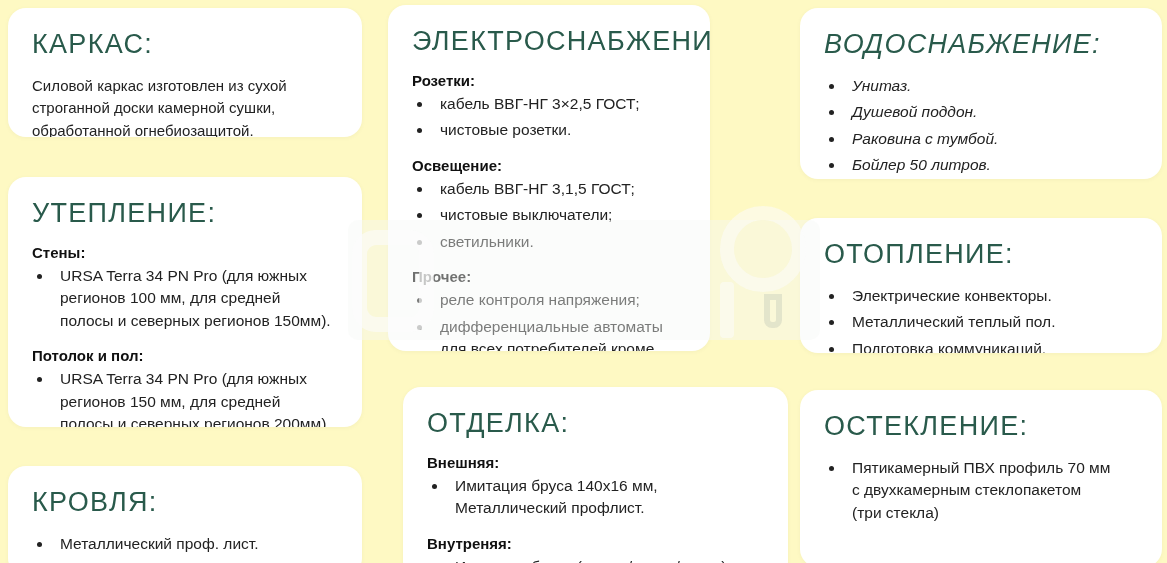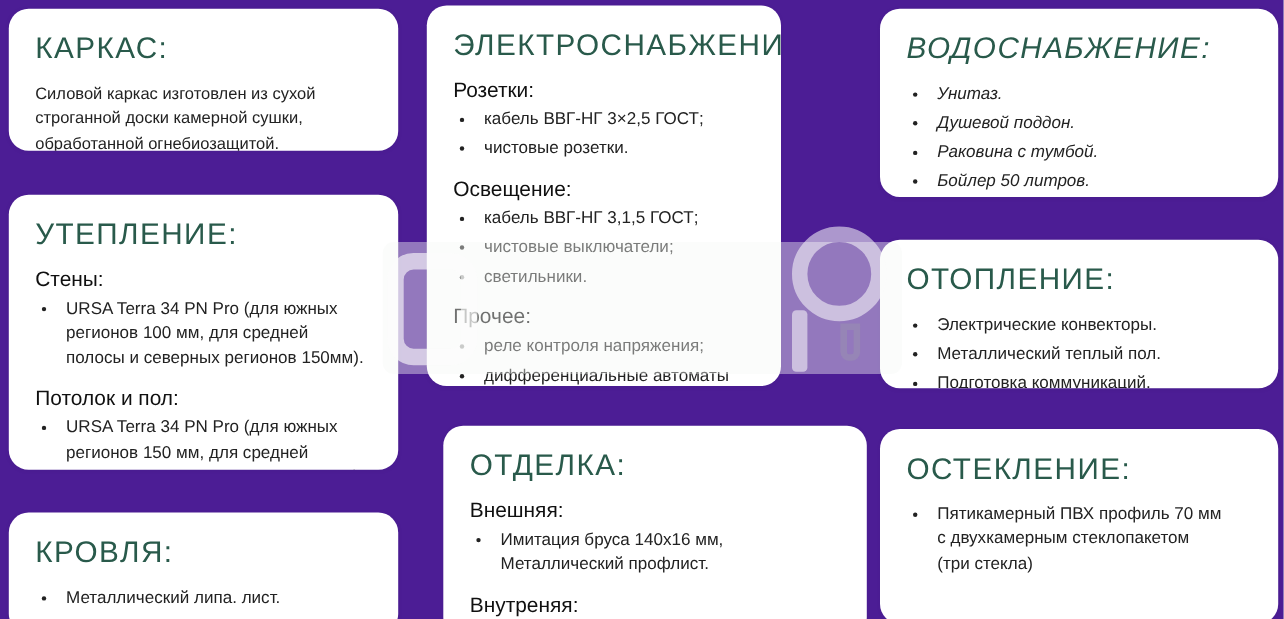--- a/index.html
+++ b/index.html
@@ -1,34 +1,34 @@
 <!DOCTYPE html>
 <html><head>
 <meta charset="utf-8">
 <style>
   html,body{margin:0;padding:0;background:#e9ece9;}
   body{font-family:"Liberation Sans",sans-serif;}
-  .page{position:relative;width:1167px;height:563px;background:#4c1d95;overflow:hidden;}
+  .page{position:relative;width:1167px;height:563px;background:#fef9c3;overflow:hidden;}
 
   
   .card{
     position:absolute;background:#ffffff;border-radius:18px;
     padding:16px 24px 18px 24px;box-sizing:border-box;
     box-shadow:0 1px 5px rgba(0,0,0,0.04);
     z-index:1;overflow:hidden;
   }
   .card h2{
     margin:6px 0 15px 0;font-size:27px;font-weight:400;
     color:#295a4b;letter-spacing:1.3px;line-height:1.1;
   }
   .para{margin:2px 0 6px 0;font-size:15px;line-height:1.5;color:#222;max-width:312px;}
   .para:empty{display:none;}
   .group{margin-top:15px;}
   .group:first-child{margin-top:0;}
-  .group-label{font-weight:400;font-size:19px;color:#101010;margin-bottom:3px;}
+  .group-label{font-weight:700;font-size:15px;color:#101010;margin-bottom:3px;}
   ul.items{margin:0;padding-left:21px;font-size:15.5px;color:#222;line-height:1.45;}
   ul.items li{margin:4px 0;padding-left:7px;white-space:pre-line;}
 
   
   .c-karkas     {left:8px;  top:8px;  width:354px;height:129px;}
   .c-uteplenie  {left:8px;  top:177px;width:354px;height:250px;}
   .c-krovlya    {left:8px;  top:466px;width:354px;height:110px;}
   .c-electro    {left:388px;top:5px;  width:322px;height:346px;}
   .c-otdelka    {left:403px;top:387px;width:385px;height:192px;}
   .c-voda       {left:800px;top:8px;  width:362px;height:171px;font-style:italic;}
@@ -72,21 +72,21 @@
         </div>
       </div>
   </section>
 
   <section class="card c-krovlya">
     <h2>КРОВЛЯ:</h2>
 
     <div>
         <div class="group">
           <ul class="items">
-            <li>Металлический липа. лист.</li>
+            <li>Металлический проф. лист.</li>
           </ul>
         </div>
       </div>
   </section>
 
   <section class="card c-electro">
     <h2>ЭЛЕКТРОСНАБЖЕНИЕ:</h2>
 
     <div>
         <div class="group">

